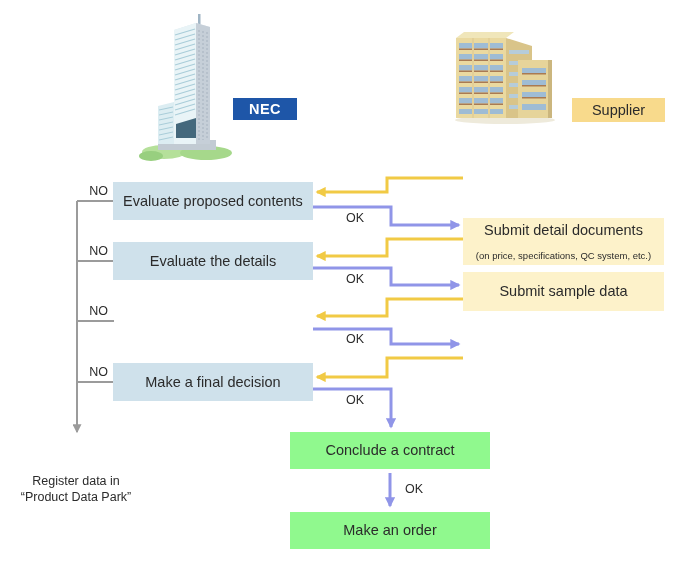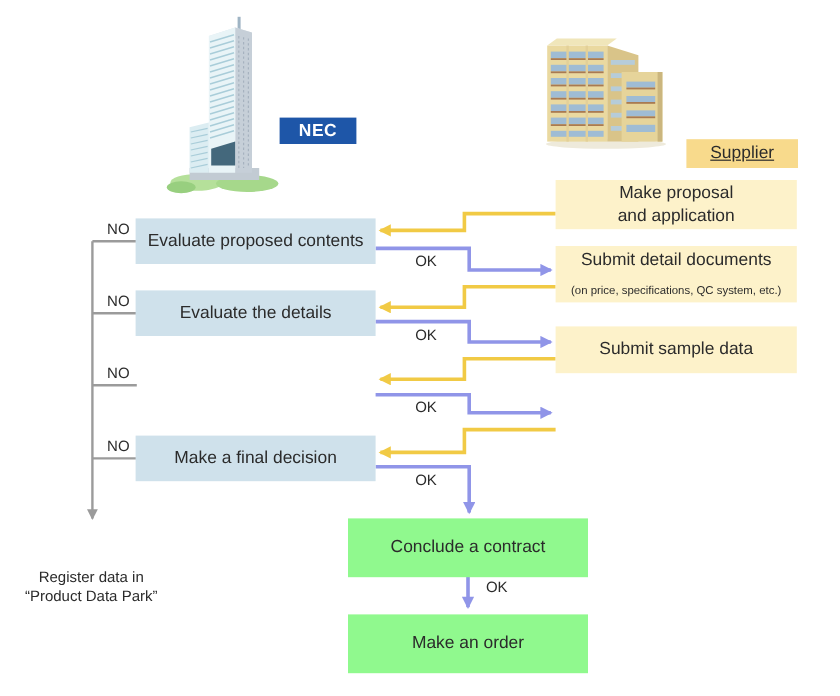--- a/index.html
+++ b/index.html
@@ -6,25 +6,25 @@
   .canvas{
     position:relative;width:700px;height:580px;overflow:hidden;
     background:var(--page-bg,#fff);
     font-family:"Liberation Sans",sans-serif;
     color:var(--text,#2b2b2b);
     border-radius:17px;
   }
   .bldg{position:absolute;}
   .badge{position:absolute;display:flex;align-items:center;justify-content:center;font-size:14.5px;}
   .nec-badge{left:233px;top:98px;width:64px;height:22px;background:var(--nec-badge-bg);color:var(--nec-badge-text);font-weight:bold;letter-spacing:.5px;}
-  .sup-badge{left:572px;top:116px;width:93px;height:24px;background:var(--supplier-badge-bg);text-decoration:underline;}
+  .sup-badge{left:572px;top:98px;width:93px;height:24px;background:var(--supplier-badge-bg);}
   .box{position:absolute;display:flex;flex-direction:column;align-items:center;justify-content:center;text-align:center;line-height:1.25;z-index:2;}
   .nec-box{left:113px;width:200px;height:38px;background:var(--nec-box-bg);font-size:14.5px;}
   .sup-box{left:463px;width:201px;background:var(--supplier-box-bg);font-size:14.5px;}
-  .green-box{left:290px;width:200px;height:49px;background:var(--green-box-bg);font-size:14.5px;text-align:right;}
+  .green-box{left:290px;width:200px;height:37px;background:var(--green-box-bg);font-size:14.5px;text-align:right;}
   .sub{font-size:9.5px;white-space:nowrap;margin-top:11px;}
   .pre{white-space:pre-line;}
   .overlay{position:absolute;left:0;top:0;z-index:1;}
   .lbl{position:absolute;font-size:12.5px;z-index:3;text-align:right;}
   .result-text{position:absolute;left:0;top:473px;width:152px;text-align:center;font-size:12.5px;line-height:1.28;white-space:pre-line;z-index:3;}
 </style>
 </head>
 <body>
 
 <div class="canvas">
@@ -161,25 +161,21 @@
   <div class="box nec-box" style="top:182px">
     <span>Evaluate proposed contents</span>
   </div>
   <div class="box nec-box" style="top:242px">
     <span>Evaluate the details</span>
   </div>
   <div class="box nec-box" style="top:363px">
     <span>Make a final decision</span>
   </div>
 
-  <div class="box sup-box" style="top:150px;height:41px">
-    <span class="pre">Make proposal
-and application</span>
-  </div>
-  <div class="box sup-box" style="top:205px;height:47px">
+  <div class="box sup-box" style="top:218px;height:47px">
     <span>Submit detail documents</span>
     <span class="sub">(on price, specifications, QC system, etc.)</span>
   </div>
   <div class="box sup-box" style="top:272px;height:39px">
     <span>Submit sample data</span>
   </div>
 
   <div class="box green-box" style="top:432px">
     <span>Conclude a contract</span>
   </div>

